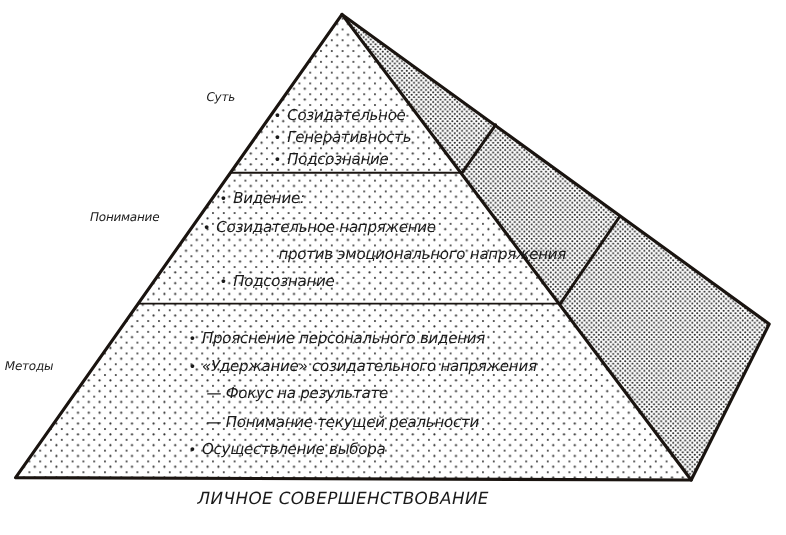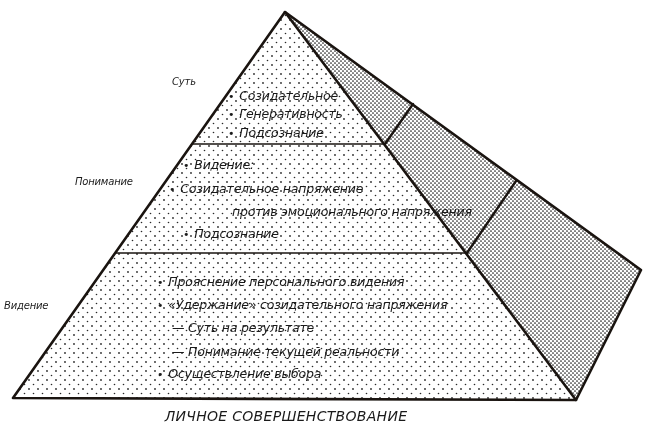--- a/index.html
+++ b/index.html
@@ -55,20 +55,20 @@
 <div class="item bul" style="left:228px; top:88px;">Созидательное</div>
 <div class="item bul" style="left:228px; top:106px;">Генеративность</div>
 <div class="item bul" style="left:228px; top:125px;">Подсознание</div>
 
 <div class="lbl" style="left:75px; top:176px;">Понимание</div>
 <div class="item bul" style="left:183px; top:157px;">Видение:</div>
 <div class="item bul" style="left:169px; top:181px;">Созидательное напряжение</div>
 <div class="item" style="left:196px; top:204px;margin-left:36px;">против эмоционального напряжения</div>
 <div class="item bul" style="left:183px; top:226px;">Подсознание</div>
 
-<div class="lbl" style="left:4px; top:300px;">Видение</div>
+<div class="lbl" style="left:4px; top:300px;">Методы</div>
 <div class="item bul" style="left:157px; top:274px;">Прояснение персонального видения</div>
 <div class="item bul" style="left:157px; top:297px;">«Удержание» созидательного напряжения</div>
-<div class="item" style="left:172px; top:320px;">— Суть на результате</div>
+<div class="item" style="left:172px; top:320px;">— Фокус на результате</div>
 <div class="item" style="left:172px; top:344px;">— Понимание текущей реальности</div>
 <div class="item bul" style="left:157px; top:366px;">Осуществление выбора</div>
 
 <div class="caption">ЛИЧНОЕ СОВЕРШЕНСТВОВАНИЕ</div>
 
 </body></html>

